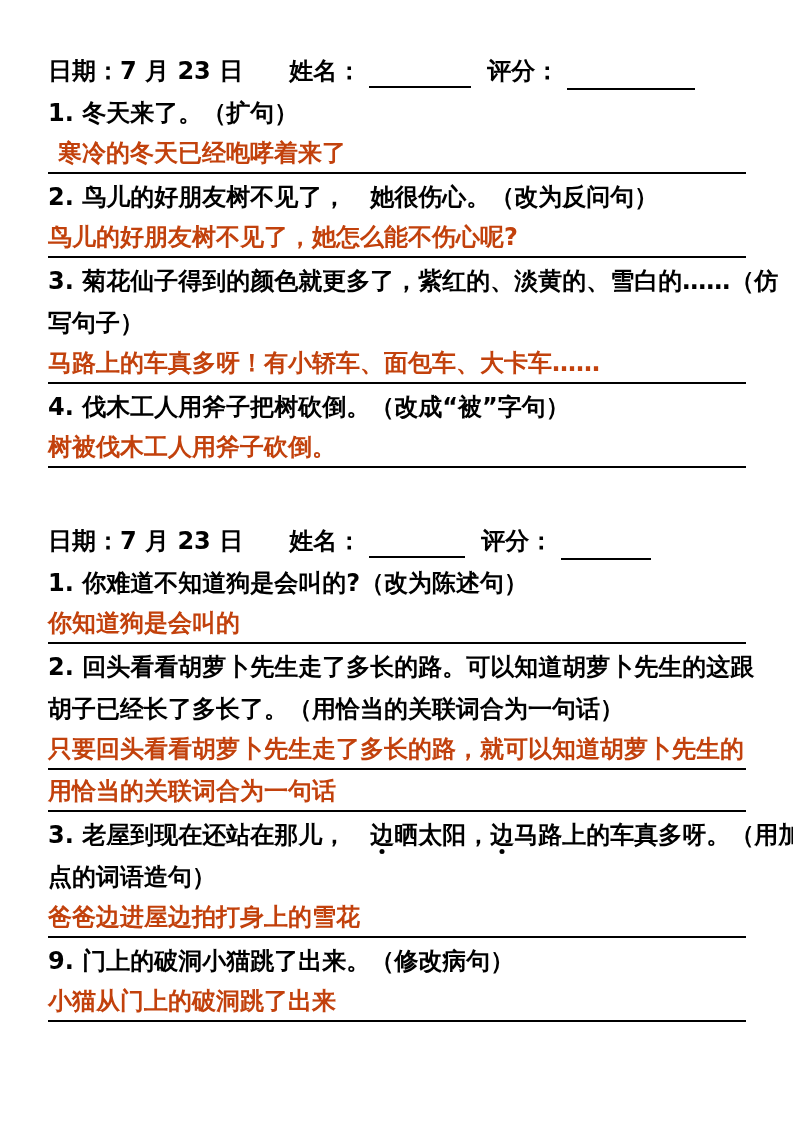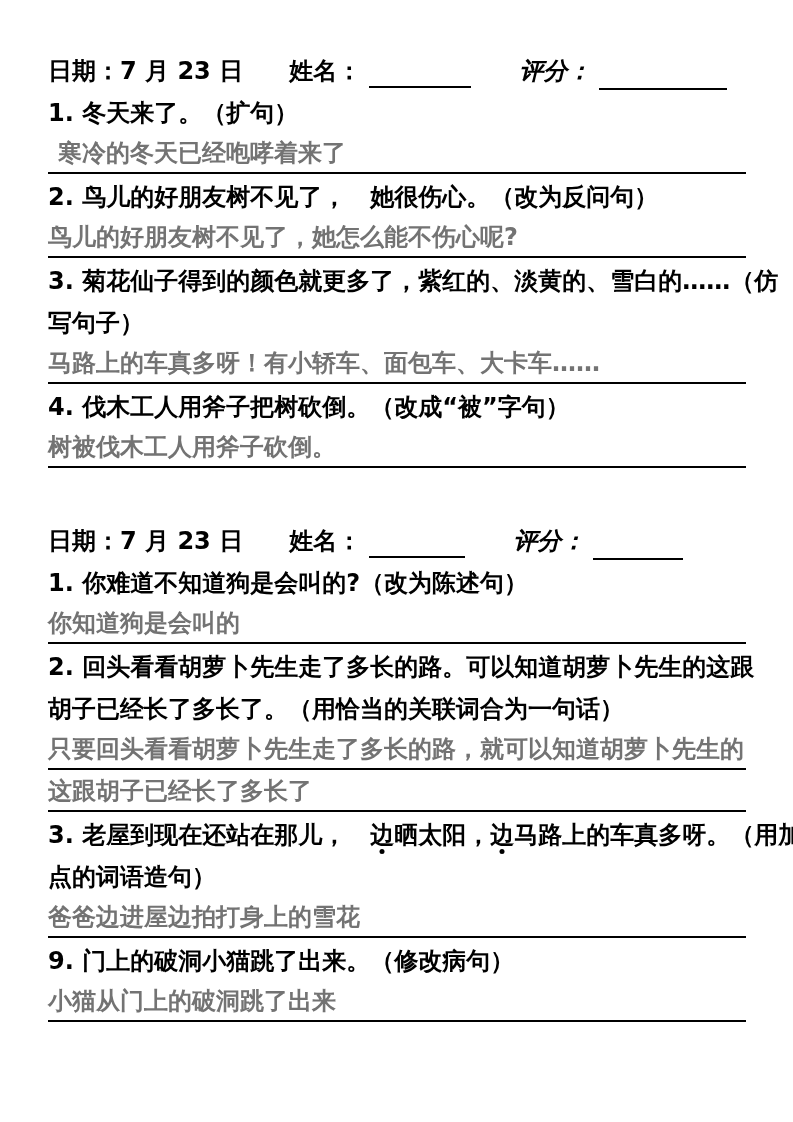--- a/index.html
+++ b/index.html
@@ -27,37 +27,37 @@
   }
   .t {
     font-size: 24px;
     line-height: 1.15;
     padding-bottom: 4px;
     white-space: pre;
     color: #000000;
     font-weight: bold;
   }
   .row.a { border-bottom: 2px solid #000000; }
-  .row.a .t { color: #737373; }
+  .row.a .t { color: #c2410c; }
   .row.a.cont {  }
   .indent-sm { padding-left: 10px; }
   .header { align-items: flex-end; }
   .b { font-weight: bold; font-size: 24px; line-height: 1.15; padding-bottom: 4px; white-space: pre; }
   .blank {
     display: inline-block;
     border-bottom: 2px solid #000000;
     height: 28px;
     margin-left: 8px;
   }
   .blank-a { width: 102px; }
   .blank-b { width: 128px; }
   .blank-c { width: 96px; }
   .blank-d { width: 90px; }
   .g2 { margin-left: 46px; display: flex; align-items: center; }
-  .g3 { margin-left: 48px; display: flex; align-items: flex-end; font-style: italic; }
+  .g3 { margin-left: 16px; display: flex; align-items: flex-end; }
   .hgroup { display: flex; align-items: flex-end; }
   .emph { position: relative; display: inline-block; }
   .emph::after {
     content: '';
     position: absolute;
     left: 50%;
     bottom: -4px;
     transform: translateX(-50%);
     width: 5px;
     height: 5px;
@@ -147,21 +147,21 @@
     <div class="row q">
       <span class="t">2. 回头看看胡萝卜先生走了多长的路。可以知道胡萝卜先生的这跟</span>
     </div>
     <div class="row q">
       <span class="t">胡子已经长了多长了。（用恰当的关联词合为一句话）</span>
     </div>
     <div class="row a">
       <span class="t">只要回头看看胡萝卜先生走了多长的路，就可以知道胡萝卜先生的</span>
     </div>
     <div class="row a cont">
-      <span class="t">这跟胡子已经长了多长了</span>
+      <span class="t">用恰当的关联词合为一句话</span>
     </div>
 
     <div class="row q">
       <span class="t"><span>3. 老屋到现在还站在那儿，　</span><span class="emph">边</span><span>晒太阳，</span><span class="emph">边</span><span>马路上的车真多呀。（用加</span></span>
     </div>
     <div class="row q">
       <span class="t">点的词语造句）</span>
     </div>
     <div class="row a">
       <span class="t">爸爸边进屋边拍打身上的雪花</span>

